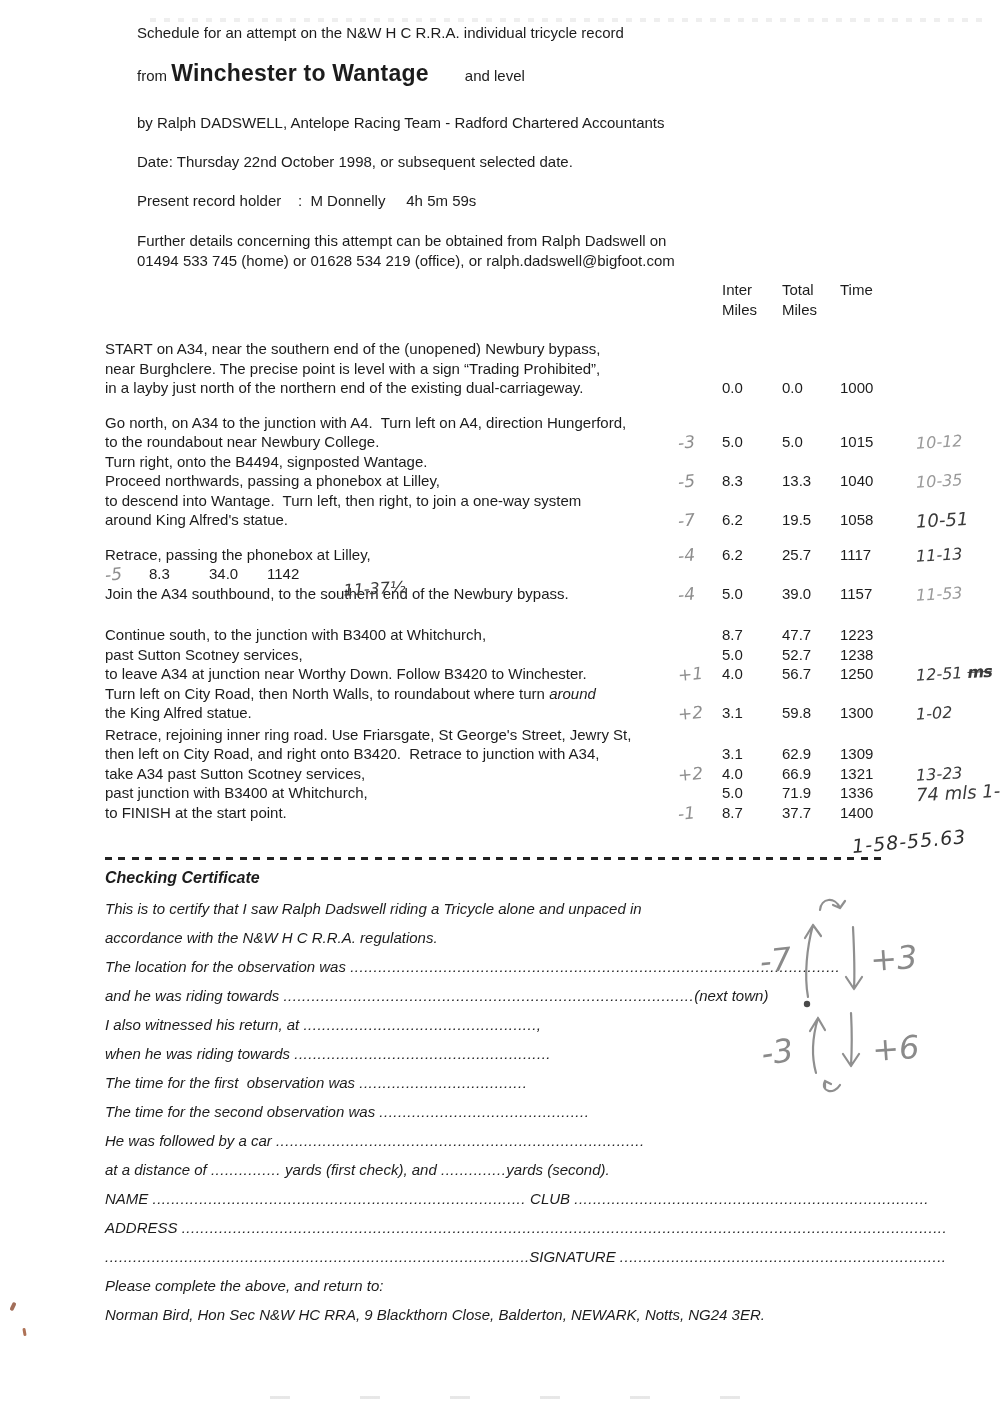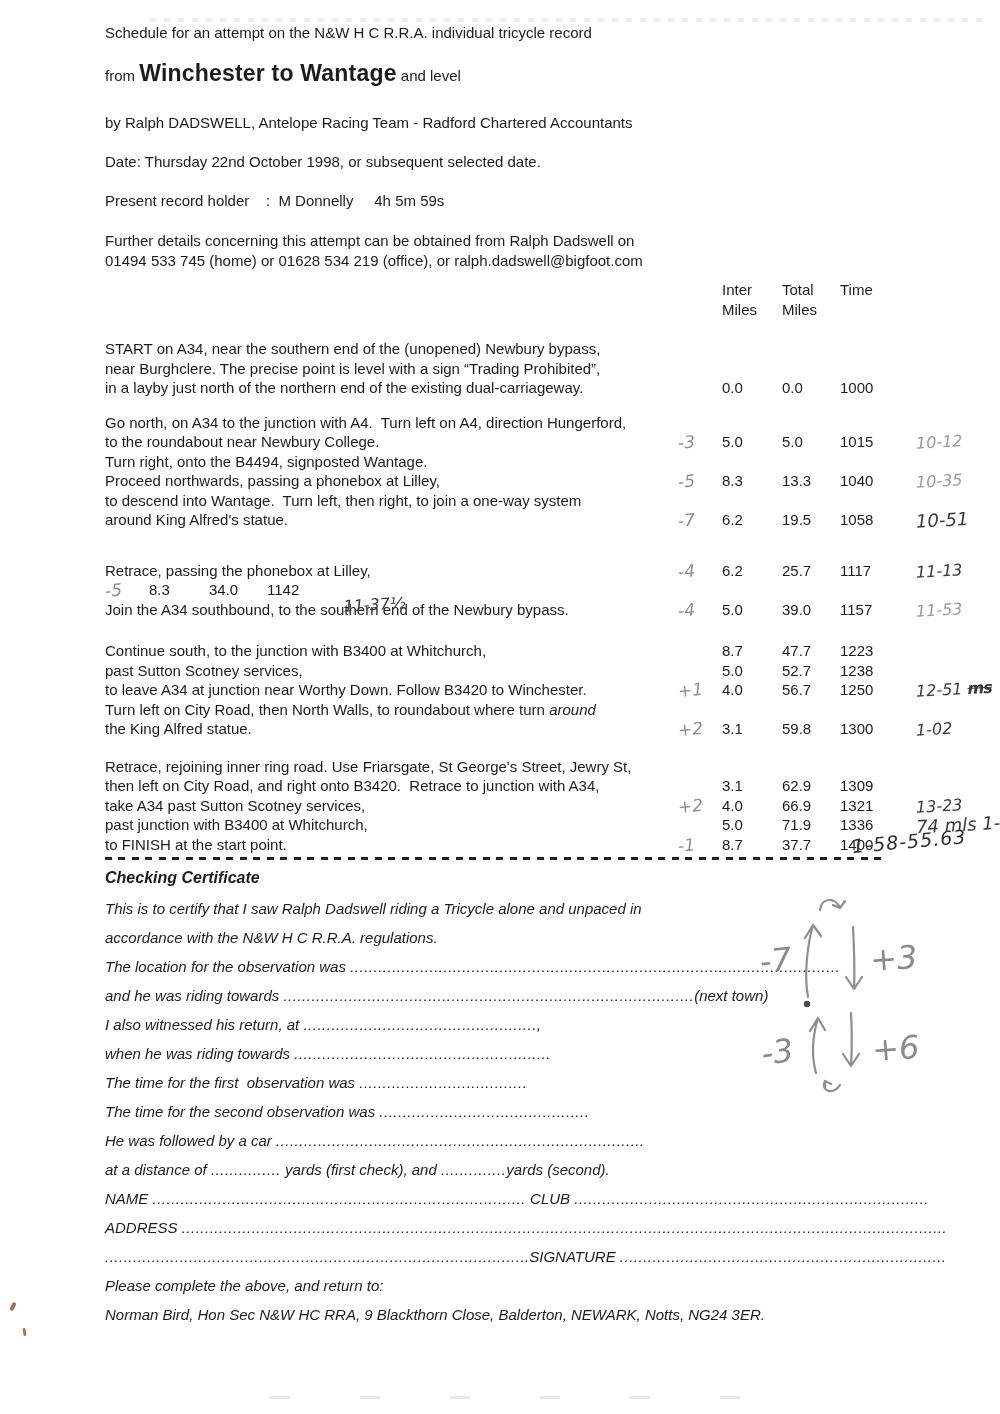--- a/index.html
+++ b/index.html
@@ -4,37 +4,37 @@
 <style>
   * { margin:0; padding:0; box-sizing:border-box; }
   html,body { background:#e8e8e8; }
   .page {
     position:relative; width:1000px; height:1414px; background:#ffffff;
     font-family:"Liberation Sans", sans-serif; color:#1c1c1c; overflow:hidden;
     margin:0 auto;
   }
   .abs { position:absolute; left:105px; }
   .pre { white-space:pre-wrap; }
-  .t15 { font-size:15px; line-height:20px; }
+  .t15 { font-size:15px; line-height:20px;margin-left:32px; }
   .route-b { font-size:23px; font-weight:bold; letter-spacing:0.2px; }
 
   
   .sched { position:absolute; left:105px; top:275px; width:893px; padding-top:5px; }
   .srow { display:flex; height:19.5px; font-size:15px; line-height:19.5px; }
   .srow .desc  { flex:0 0 573px; white-space:pre; }
   .srow .delta { flex:0 0 44px; }
   .srow .inter { flex:0 0 60px; }
   .srow .total { flex:0 0 58px; }
   .srow .time  { flex:0 0 58px; }
   .srow .note  { flex:1 1 auto; padding-left:18px; white-space:pre; }
   .sblock-1 { margin-top:20px; }
   .sblock-2 { margin-top:15px; }
-  .sblock-3 { margin-top:31px; }
+  .sblock-3 { margin-top:15px; }
   .sblock-4 { margin-top:22px; }
-  .sblock-5 { margin-top:18px; }
+  .sblock-5 { margin-top:2px; }
 
   
   .hw { font-family:"DejaVu Sans", sans-serif; font-style:italic; }
   .delta.hw { color:#8e8e8e; font-size:17px; transform:rotate(-5deg); }
   .note.pencil { color:#9a9a9a; font-size:16px; transform:rotate(-3deg); }
   .note.pen    { color:#3a3a3a; font-size:16px; transform:rotate(-3deg); }
   .note.big    { font-size:18px; }
   .note .scrib { text-decoration:line-through; font-weight:bold; letter-spacing:-1px; }
   .hand-total {
     position:absolute; left:852px; top:830px; color:#2e2e2e; font-size:19px;

